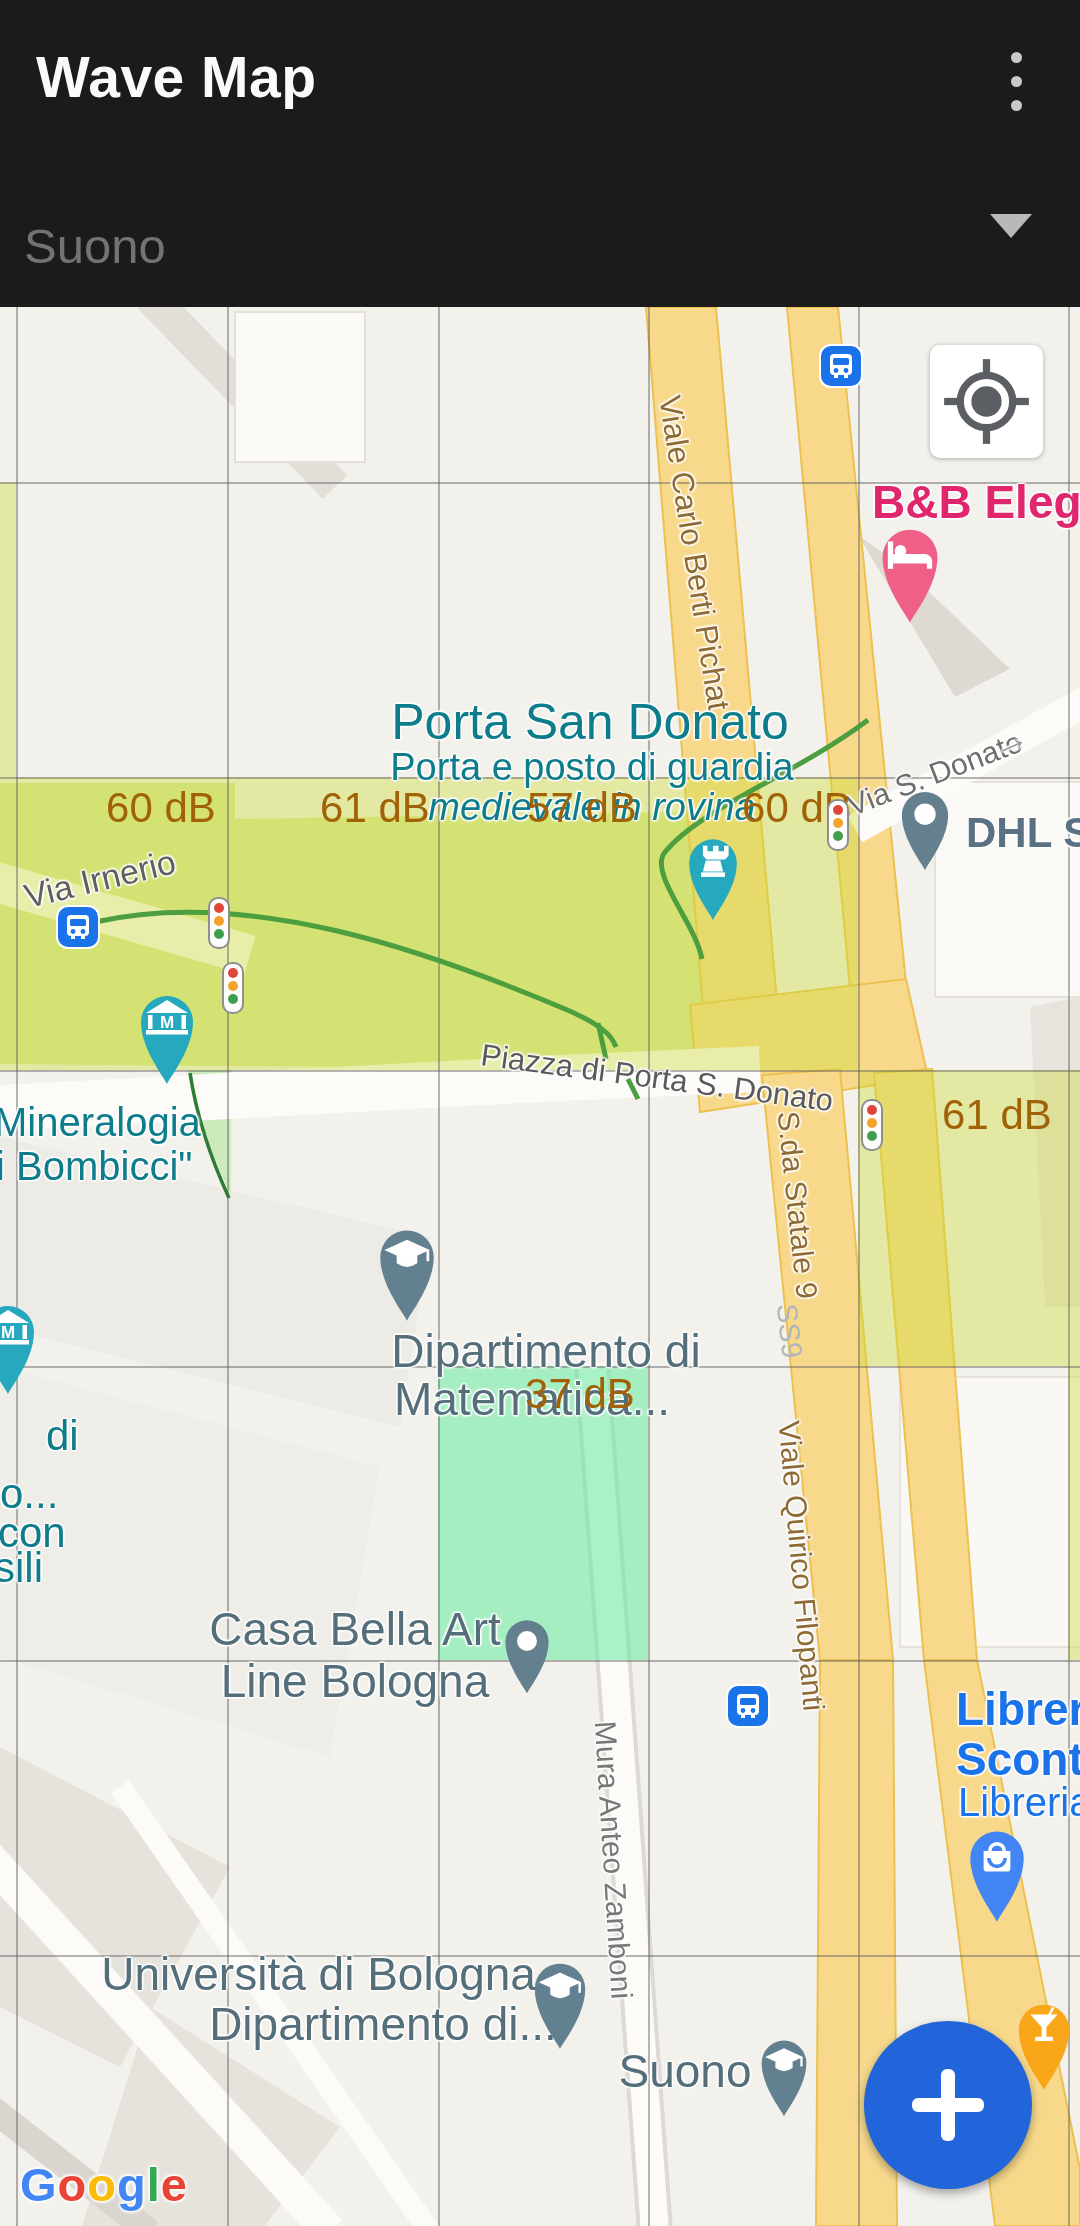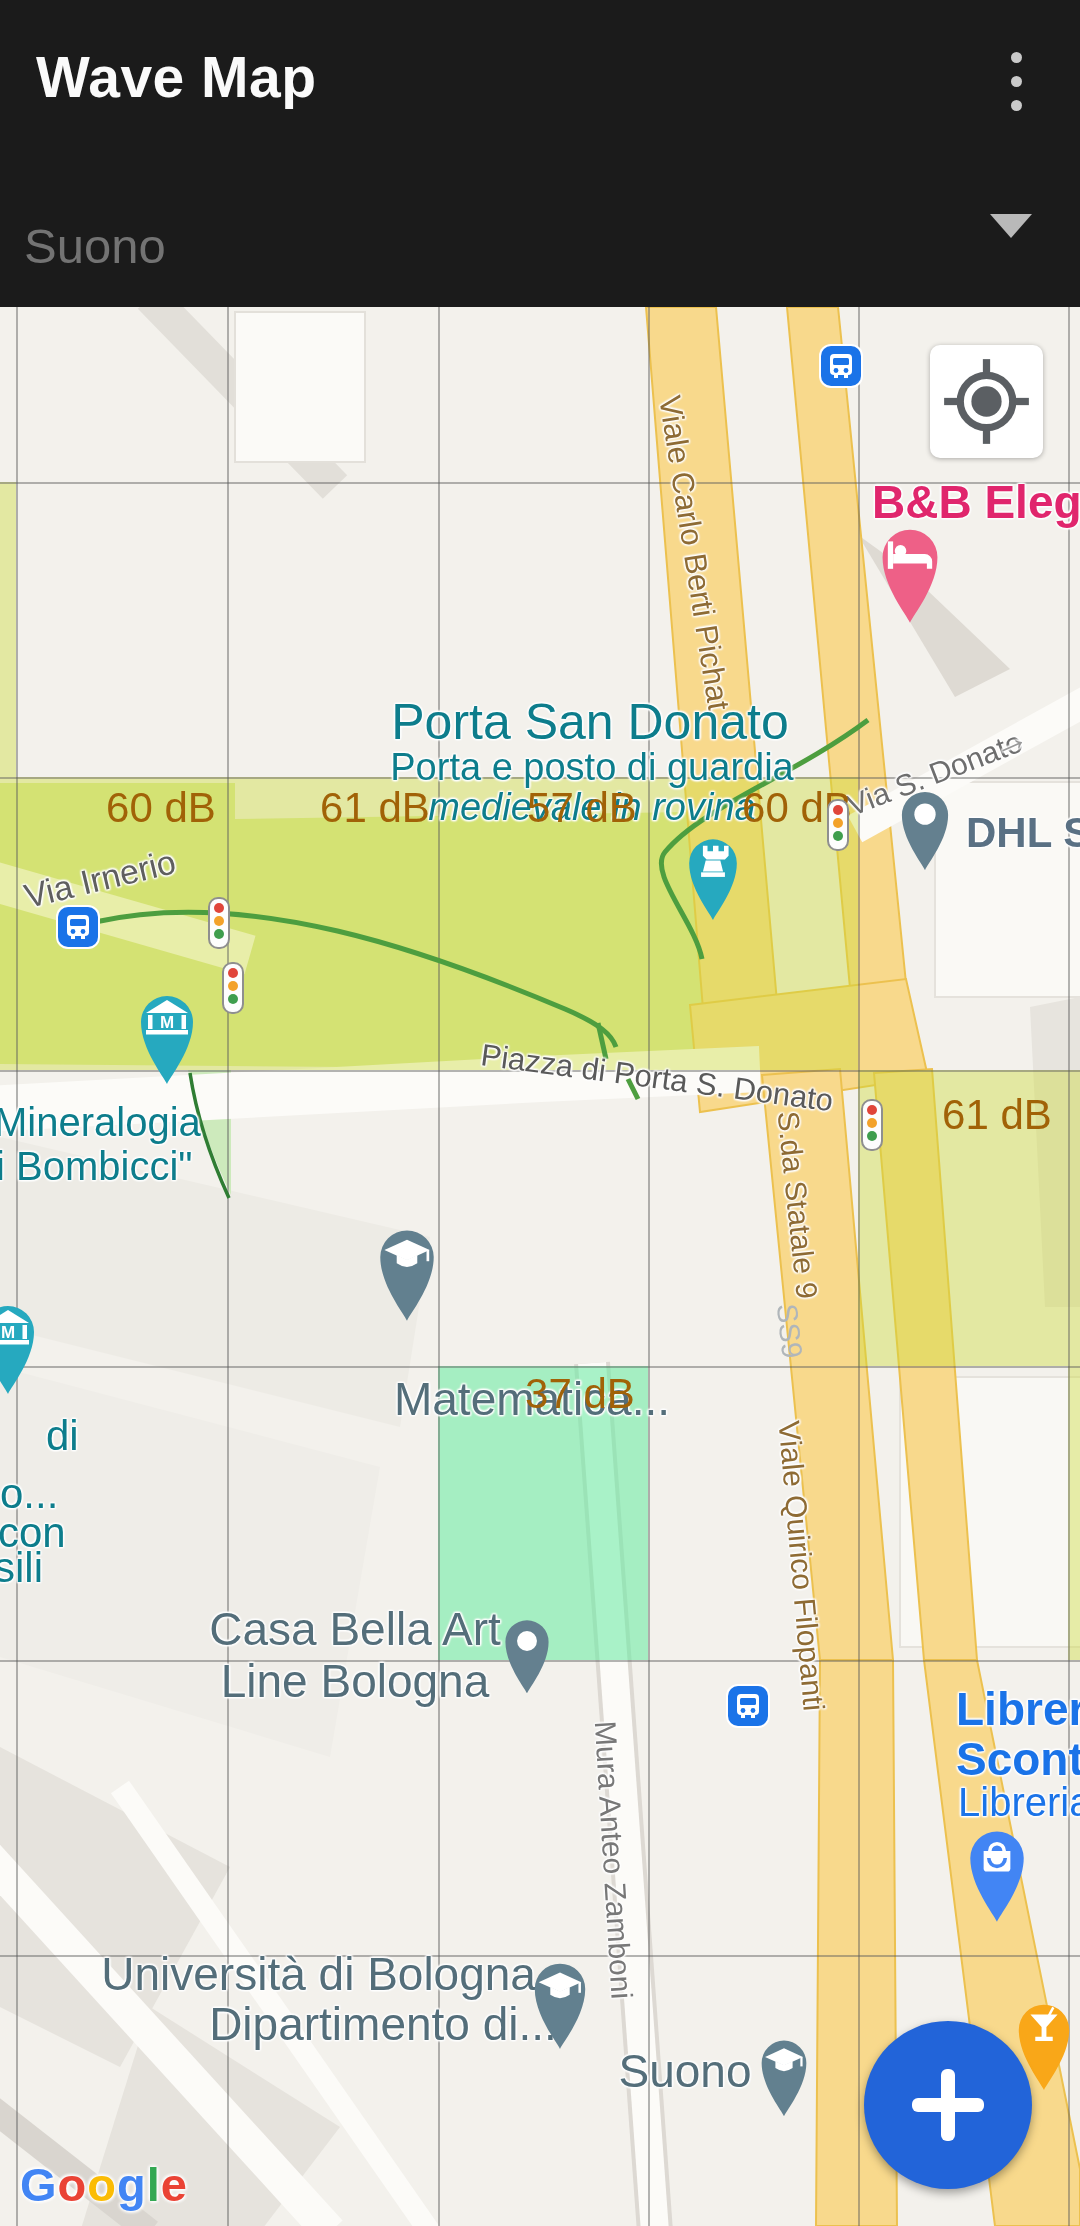--- a/index.html
+++ b/index.html
@@ -146,20 +146,21 @@
     <span class="lbl teal ctr" style="left:590px;top:415px;font-size:50px;">Porta San Donato</span>
     <span class="lbl teal ctr" style="left:592px;top:461px;font-size:38px;">Porta e posto di guardia</span>
     <span class="lbl teal ctr" style="left:592px;top:501px;font-size:38px;font-style:italic;">medievale in rovina</span>
     <span class="lbl slate" style="left:966px;top:503px;font-size:42px;font-weight:600;color:#5a7184;">DHL ST</span>
     <span class="lbl teal" style="left:-6px;top:794px;font-size:40px;">Mineralogia</span>
     <span class="lbl teal" style="left:-4px;top:838px;font-size:40px;">i Bombicci"</span>
     <span class="lbl teal" style="left:18px;top:1106px;font-size:42px;padding-left:28px;">di</span>
     <span class="lbl teal" style="left:0px;top:1164px;font-size:42px;">o...</span>
     <span class="lbl teal" style="left:-2px;top:1203px;font-size:42px;">con</span>
     <span class="lbl teal" style="left:-6px;top:1238px;font-size:42px;">sili</span>
+    <span class="lbl slate ctr" style="left:546px;top:1045px;font-size:46px;">Dipartimento di</span>
     <span class="lbl slate ctr" style="left:532px;top:1093px;font-size:46px;">Matematica...</span>
     <span class="lbl slate ctr" style="left:355px;top:1375px;font-size:46px;">Line Bologna</span>
     <span class="lbl slate ctr" style="left:355px;top:1323px;font-size:46px;">Casa Bella Art</span>
     <span class="lbl blue" style="left:956px;top:1378px;font-size:46px;font-weight:600;">Libreria</span>
     <span class="lbl blue" style="left:956px;top:1428px;font-size:46px;font-weight:600;">Sconto</span>
     <span class="lbl blue" style="left:958px;top:1474px;font-size:40px;">Libreria</span>
     <span class="lbl slate ctr" style="left:325px;top:1668px;font-size:46px;">Università di Bologna,</span>
     <span class="lbl slate ctr" style="left:383px;top:1718px;font-size:46px;">Dipartimento di...</span>
     <span class="lbl slate ctr" style="left:685px;top:1765px;font-size:46px;">Suono</span>
 

